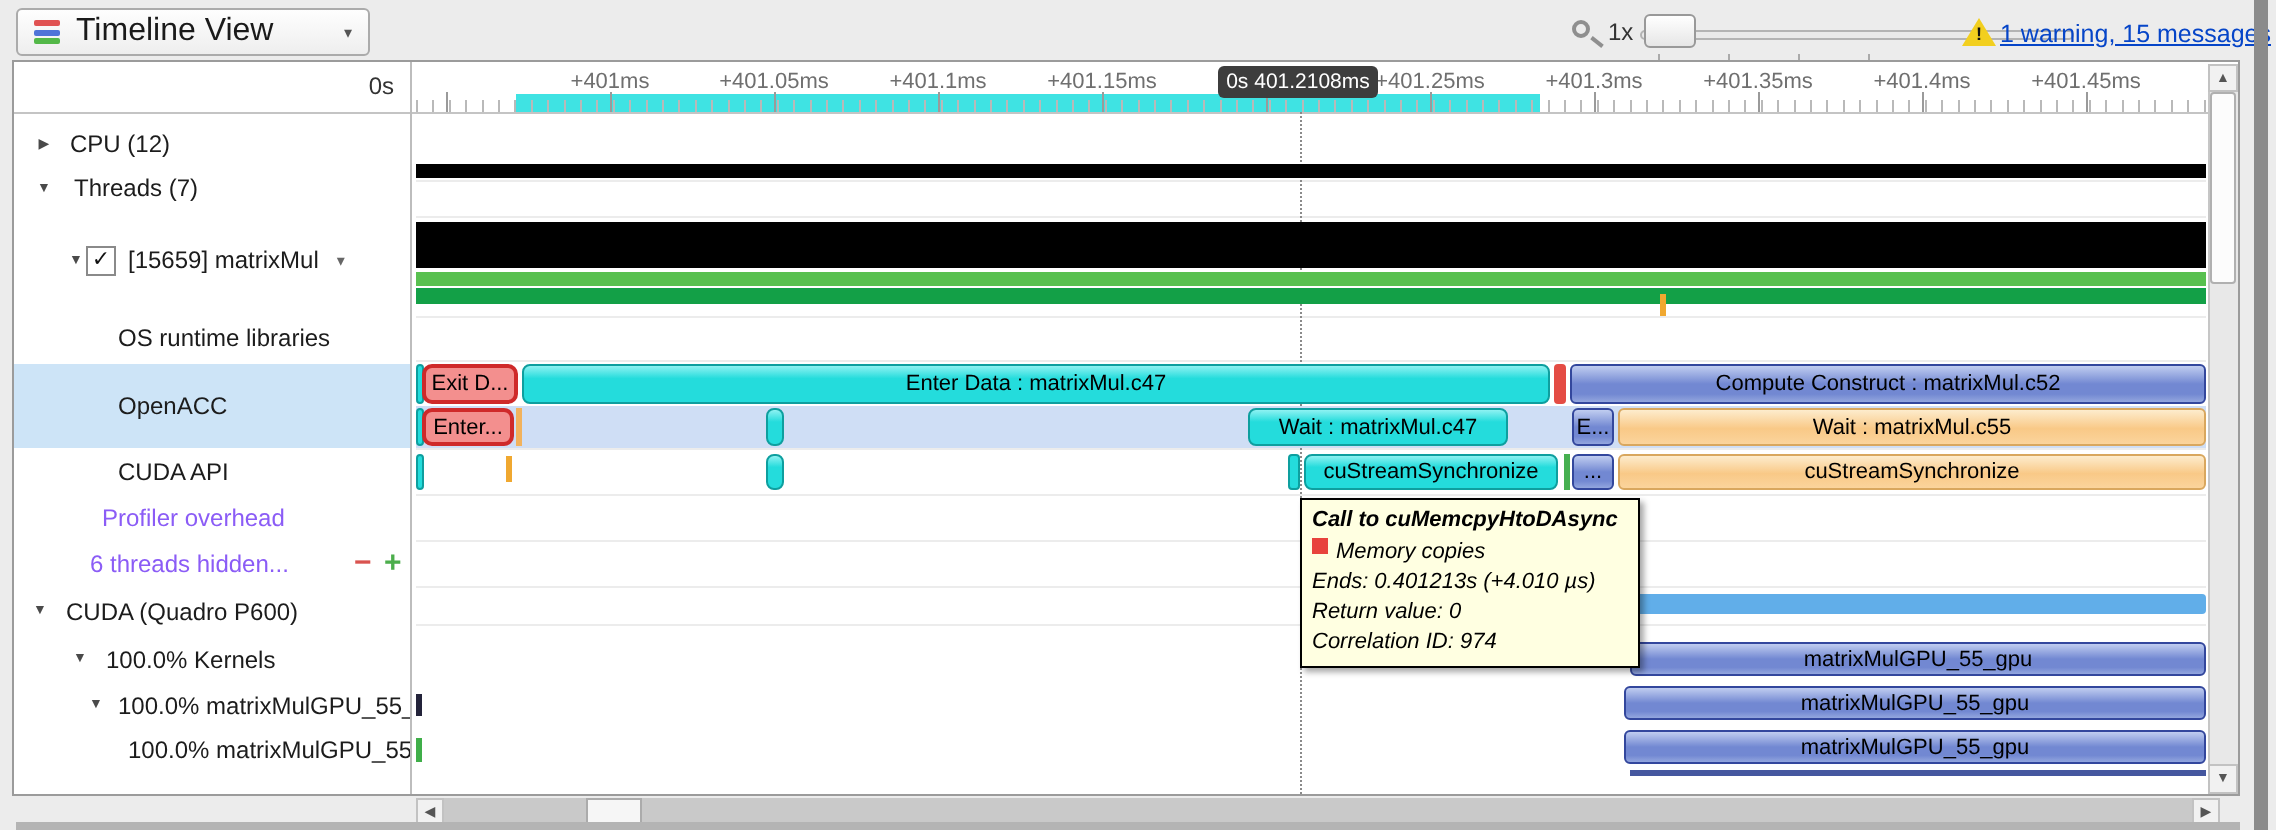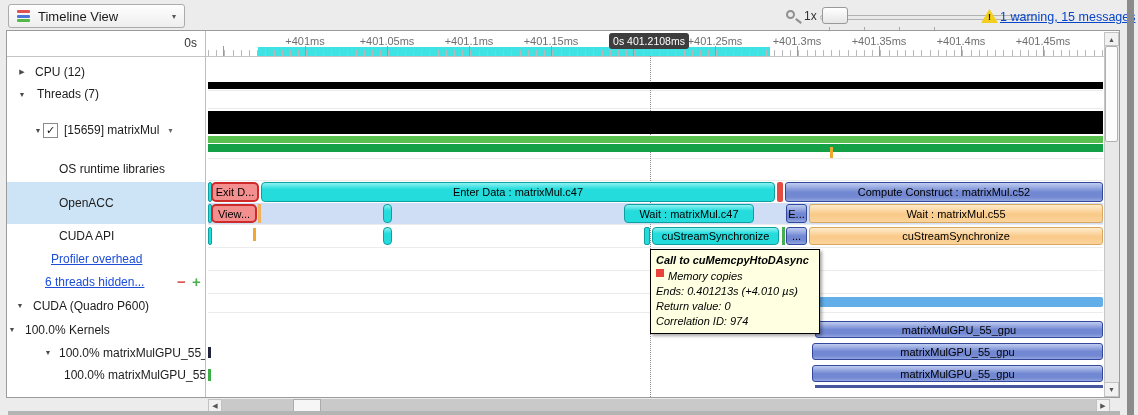--- a/index.html
+++ b/index.html
@@ -3,21 +3,21 @@
 <meta charset="utf-8">
 <style>
   html,body{margin:0;padding:0;width:1138px;height:415px;overflow:hidden;
     font-family:"Liberation Sans","DejaVu Sans",sans-serif;background:#ececec;}
   .a{position:absolute;box-sizing:border-box;}
   .screen{position:relative;width:1138px;height:415px;background:#ececec;}
 
   
   .view-btn{left:8px;top:4px;width:177px;height:24px;background:linear-gradient(#fefefe,#eee);
     border:1px solid #ababab;border-radius:3px;display:flex;align-items:center;padding:0 8px;cursor:default;}
-  .view-btn .lbl{font-size:13px;color:#1a1a1a;margin-left:8px;flex:1;}
+  .view-btn .lbl{font-size:16px;color:#1a1a1a;margin-left:8px;flex:1;}
   .stack-icon{width:13px;height:12px;display:flex;flex-direction:column;justify-content:space-between;}
   .stack-icon i{height:3px;border-radius:1px;}
   .caret{font-size:8px;color:#555;}
   .zoom-lbl{left:804px;top:9px;font-size:12px;color:#333;}
   .mag{left:786px;top:10px;width:9px;height:9px;border:2px solid #8f8f8f;border-radius:50%;}
   .mag-h{left:795px;top:20px;width:7px;height:2px;background:#8f8f8f;transform:rotate(38deg);}
   .groove{left:820px;top:15px;width:217px;height:5px;background:#e9e9e9;border:1px solid #b3b3b3;border-radius:3px;}
   .handle{left:822px;top:7px;width:26px;height:17px;background:linear-gradient(#fff,#e6e6e6);
     border:1px solid #999;border-radius:3px;}
   .stick{top:27px;width:1px;height:5px;background:#aaa;}
@@ -37,21 +37,21 @@
     background:repeating-linear-gradient(90deg,#b9b9b9 0 1px,transparent 1px 8.2px);}
   .major-ticks{left:208px;top:46px;width:895px;height:10px;
     background:repeating-linear-gradient(90deg,#9a9a9a 0 1px,transparent 1px 82px);background-position-x:15px;}
   .badge{left:609px;top:33px;width:80px;height:16px;background:#3d3d3d;border-radius:3px;color:#fff;
     font-size:10.5px;display:flex;align-items:center;justify-content:center;white-space:nowrap;}
 
   
   .srow{left:7px;width:198px;display:flex;align-items:center;font-size:12px;color:#1c1c1c;
     white-space:nowrap;overflow:hidden;cursor:default;}
   .srow.sel{background:#cde4f7;}
-  .srow .muted{color:#1d4ed8;text-decoration:underline;}
+  .srow .muted{color:#8b5cf6;}
   .tw{font-size:7px;color:#4a4a4a;width:10px;text-align:center;flex:none;}
   .chk{width:13px;height:13px;border:1px solid #8a8a8a;background:#fff;font-size:11px;line-height:12px;
     text-align:center;color:#111;flex:none;margin-right:6px;}
   .pm{position:absolute;font-weight:bold;font-size:15px;line-height:14px;}
 
   
   .sepl{left:208px;width:895px;height:1px;background:#ececec;}
   .cursorline{left:650px;top:56px;width:1px;height:341px;border-left:1px dotted #8a8a8a;}
   .bar{display:flex;align-items:center;justify-content:center;font-size:11px;color:#000;
     white-space:nowrap;overflow:hidden;cursor:default;}
@@ -169,21 +169,21 @@
   </div>
   <div class="a srow" style="top:270px;height:23px;padding-left:38px;position:absolute">
     <span class="muted">6 threads hidden...</span>
     <span class="pm" style="left:170px;color:#d9534f">−</span>
     <span class="pm" style="left:185px;color:#4cae4c">+</span>
   </div>
   <div class="a srow" style="top:293px;height:25px;padding-left:8px">
     <span class="tw">▼</span>
     <span style="margin-left:8px">CUDA (Quadro P600)</span>
   </div>
-  <div class="a srow" style="top:318px;height:23px;">
+  <div class="a srow" style="top:318px;height:23px;padding-left:28px">
     <span class="tw">▼</span>
     <span style="margin-left:8px">100.0% Kernels</span>
   </div>
   <div class="a srow" style="top:341px;height:23px;padding-left:36px">
     <span class="tw">▼</span>
     <span style="margin-left:6px">100.0% matrixMulGPU_55_gpu</span>
   </div>
   <div class="a srow" style="top:364px;height:22px;padding-left:57px">
     <span>100.0% matrixMulGPU_55_gp</span>
   </div>
@@ -196,21 +196,21 @@
 
   <div class="a sel-strip"></div>
 
   <div class="a bar cy-sl" style="left:208px;top:182px;width:4px;height:20px"></div>
   <div class="a bar rd" style="left:211px;top:182px;width:48px;height:20px">Exit D...</div>
   <div class="a bar cy" style="left:261px;top:182px;width:514px;height:20px">Enter Data : matrixMul.c47</div>
   <div class="a" style="left:777px;top:182px;width:6px;height:20px;background:#e44c44;border-radius:2px"></div>
   <div class="a bar bl" style="left:785px;top:182px;width:318px;height:20px">Compute Construct : matrixMul.c52</div>
 
   <div class="a bar cy-sl" style="left:208px;top:204px;width:4px;height:19px"></div>
-  <div class="a bar rd" style="left:211px;top:204px;width:46px;height:19px">View...</div>
+  <div class="a bar rd" style="left:211px;top:204px;width:46px;height:19px">Enter...</div>
   <div class="a" style="left:258px;top:204px;width:3px;height:19px;background:#f2b25c"></div>
   <div class="a bar cy" style="left:383px;top:204px;width:9px;height:19px"></div>
   <div class="a bar cy-sl" style="left:645px;top:204px;width:5px;height:19px"></div>
   <div class="a bar cy" style="left:624px;top:204px;width:130px;height:19px">Wait : matrixMul.c47</div>
   <div class="a bar bl" style="left:786px;top:204px;width:21px;height:19px">E...</div>
   <div class="a bar og" style="left:809px;top:204px;width:294px;height:19px">Wait : matrixMul.c55</div>
 
   <div class="a bar cy-sl" style="left:208px;top:227px;width:4px;height:18px"></div>
   <div class="a" style="left:253px;top:228px;width:3px;height:13px;background:#f0a830"></div>
   <div class="a bar cy" style="left:383px;top:227px;width:9px;height:18px"></div>

